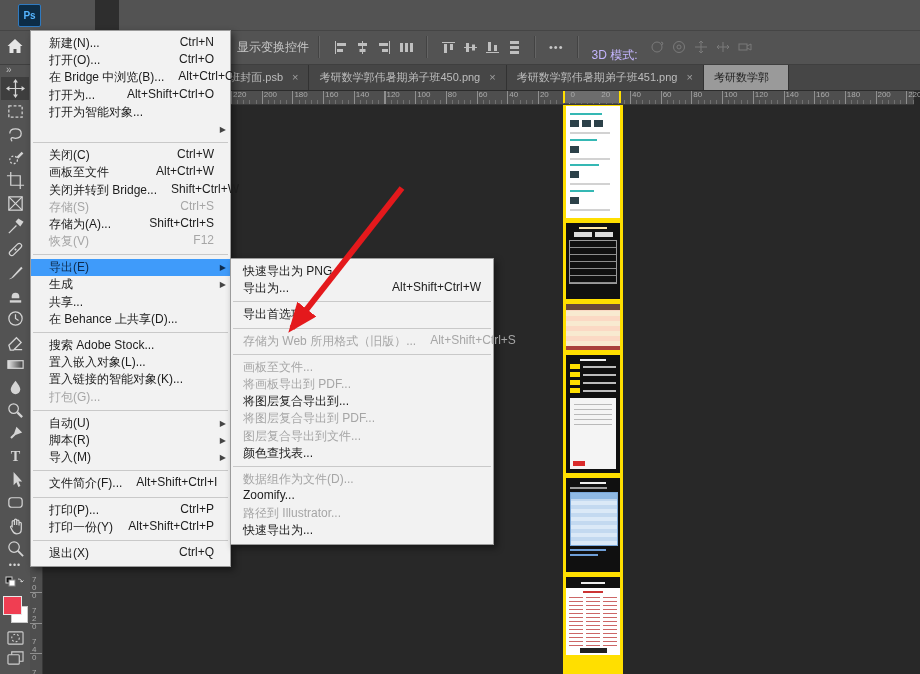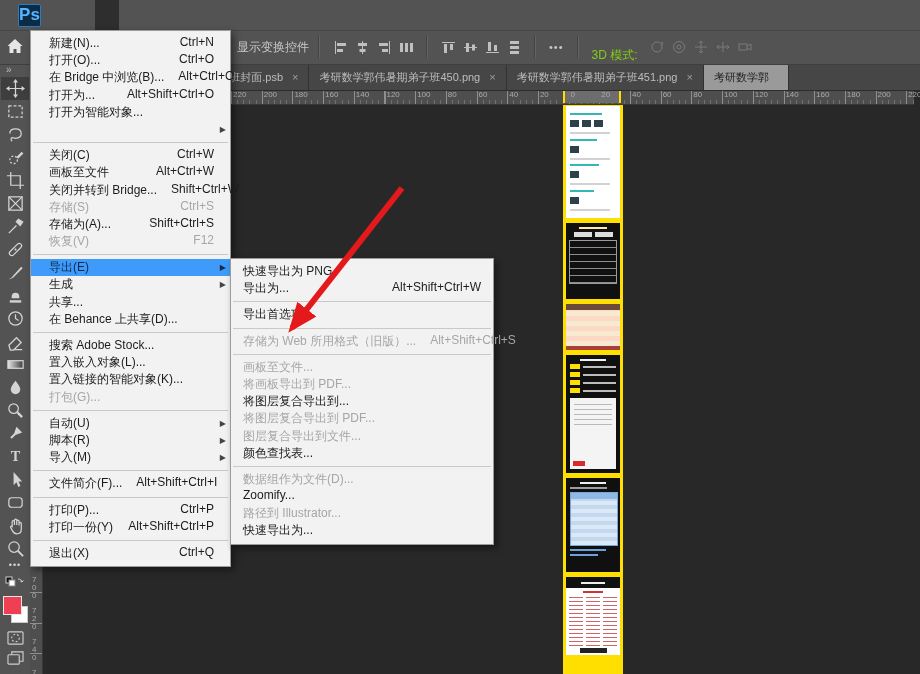--- a/index.html
+++ b/index.html
@@ -3,35 +3,35 @@
 <meta charset="utf-8">
 <style>
   html,body{margin:0;padding:0}
   body{width:920px;height:674px;position:relative;overflow:hidden;
        background:#282828;font-family:"Liberation Sans",sans-serif;
        -webkit-font-smoothing:antialiased}
   
   #menubar{position:absolute;left:0;top:0;width:920px;height:30px;background:#535353;
            border-bottom:1px solid #454545;display:flex;align-items:center;z-index:20}
   #ps-logo{width:21px;height:21px;margin-left:18px;background:#0c2c46;border:1px solid #2f7ac0;
-           border-radius:2px;color:#55b5ff;font-size:17px;font-weight:bold;
+           border-radius:2px;color:#55b5ff;font-size:10px;font-weight:bold;
            display:flex;align-items:center;justify-content:center}
   #mb-items{display:flex;margin-left:54px;height:30px}
   .mb-item{padding:0 12px;line-height:30px;font-size:12px;color:#dedede;white-space:nowrap}
   .mb-item.active{background:#2e2e2e}
   
   #optionsbar{position:absolute;left:0;top:30px;width:920px;height:34px;background:#535353;
               border-bottom:1px solid #3f3f3f;display:flex;align-items:center;z-index:10;
               font-size:12px;color:#c8c8c8}
   #home-btn{position:absolute;left:6px;top:7px}
   .ob-text{margin-left:237px;white-space:nowrap}
   .ob-sep{width:1px;height:22px;background:#434343;border-right:1px solid #646464;margin:0 9px}
   .ob-ico{width:22px;height:22px;display:flex;align-items:center;justify-content:center}
   .ob-more{color:#c8c8c8;letter-spacing:1px;font-size:11px;margin:0 4px}
-  .ob-3d{color:#84cc16;margin:16px 8px 0 4px;white-space:nowrap}
+  .ob-3d{color:#c4b5fd;margin:16px 8px 0 4px;white-space:nowrap}
   .dim3d{opacity:.55}
   
   #tabbar{position:absolute;left:30px;top:64px;right:0;height:26px;background:#464646;
           border-bottom:1px solid #2c2c2c;display:flex;z-index:8;overflow:hidden}
   .tab{display:flex;align-items:center;padding:0 10px;border-right:1px solid #323232;
        font-size:11px;color:#bdbdbd;white-space:nowrap}
   .tab.active{background:#9a9a9a;color:#1f1f1f}
   .tab-close{margin-left:9px;font-size:11px;color:#9f9f9f}
   .tab.active .tab-close{color:#3a3a3a}
   

